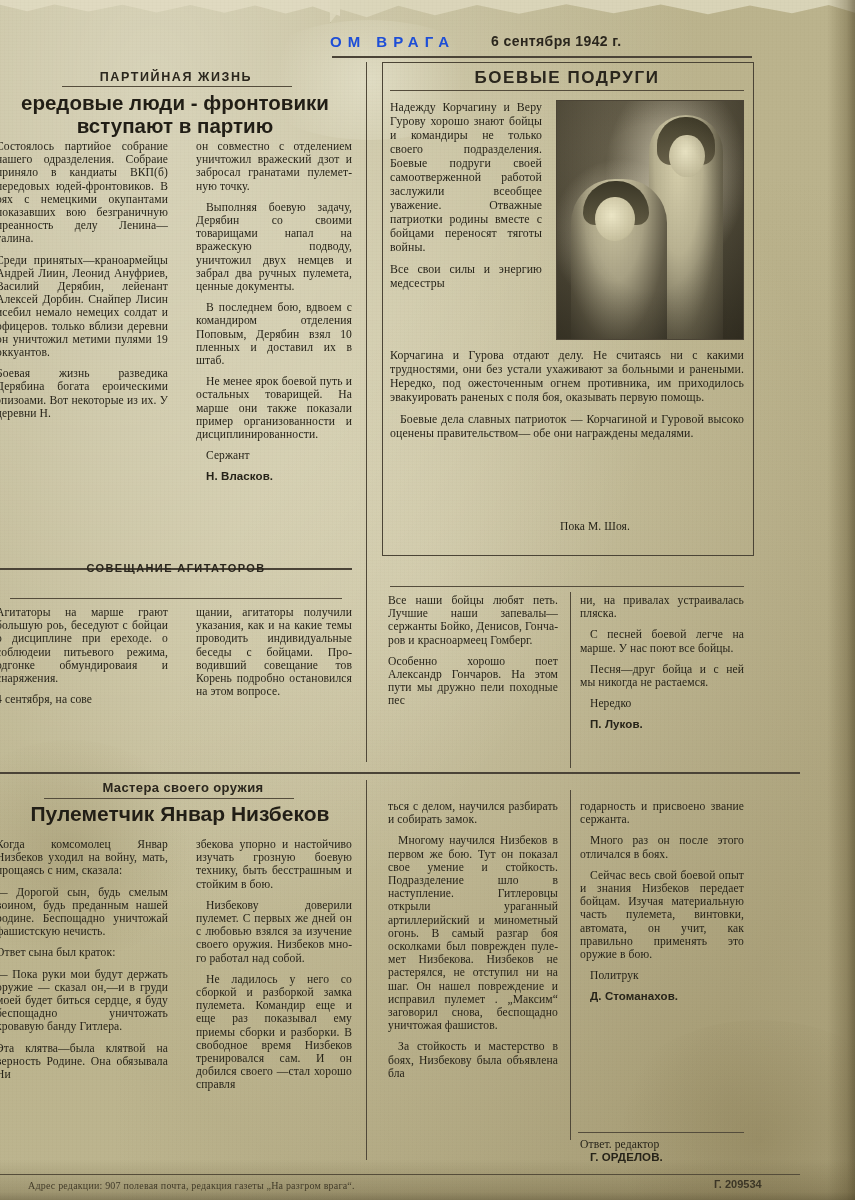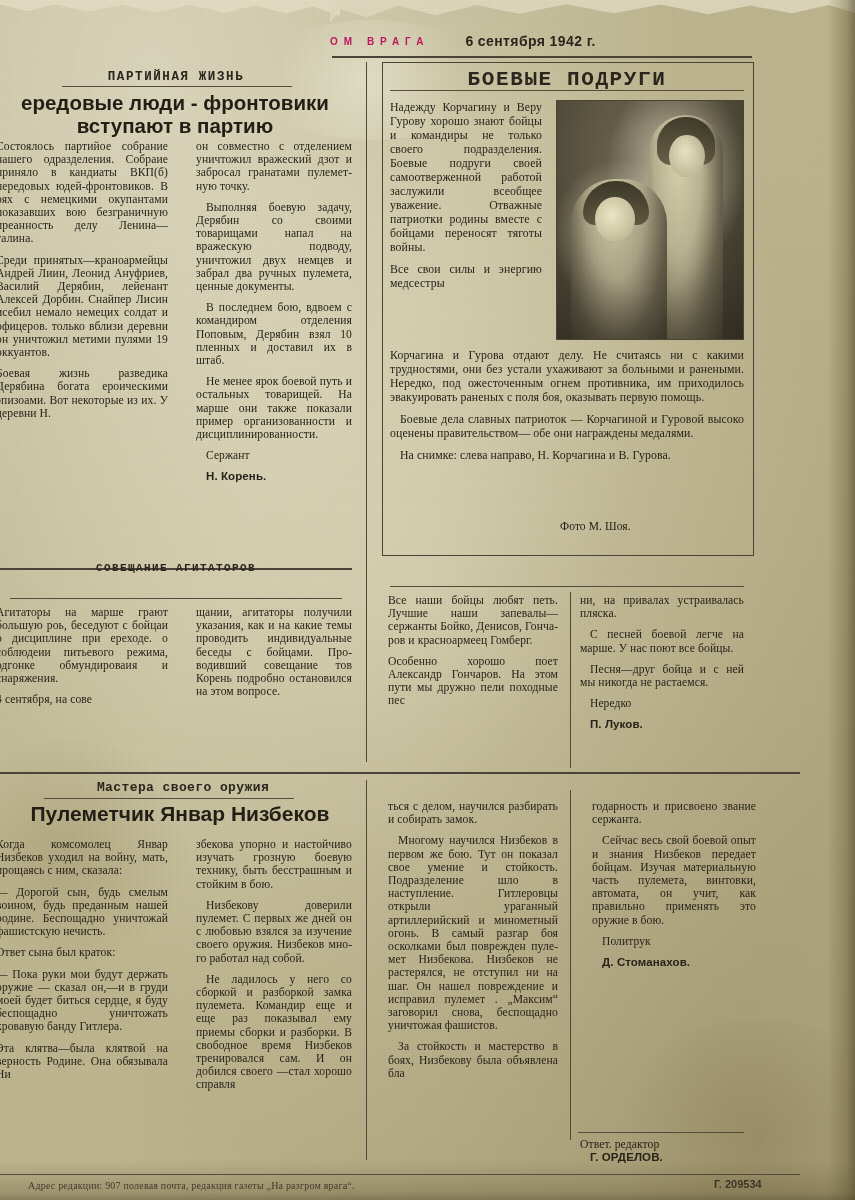--- a/index.html
+++ b/index.html
@@ -70,22 +70,22 @@
   }
   .content { position: absolute; inset: 0; }
 
   
   .masthead {
     position: absolute; top: 28px; left: 330px; width: 430px; height: 26px;
     display: flex; align-items: center; gap: 36px;
   }
   .mast-title {
     font-family: "Liberation Sans", sans-serif;
-    font-weight: bold; font-size: 10px; letter-spacing: 6px;
-    color: #be185d;
+    font-weight: bold; font-size: 15px; letter-spacing: 6px;
+    color: #1d4ed8;
   }
   .mast-date {
     font-family: "Liberation Sans", sans-serif;
     font-weight: bold; font-size: 14px; letter-spacing: .4px;
     color: #2a261d;
   }
   .rule {
     position: absolute; background: #4a4337; height: 2px;
   }
   .rule.thin { height: 1px; background: #544c3c; }
@@ -109,21 +109,21 @@
     text-align: right;
     font-family: "Liberation Sans", sans-serif;
     font-weight: bold;
     font-size: 11.5px;
     text-indent: 0;
   }
   .sig.plain { font-weight: normal; font-family: "Liberation Serif", serif; }
 
   .sect-head {
     position: absolute;
-    font-family: Liberation Mono, monospace;
+    font-family: Liberation Sans, sans-serif;
     font-weight: bold;
     color: #2a261d;
     text-align: center;
   }
   .headline {
     position: absolute;
     font-family: "Liberation Sans", sans-serif;
     font-weight: bold;
     color: #211e16;
     text-align: center;
@@ -192,39 +192,39 @@
       <p class="noind">Среди принятых—кра­ноармейцы Андрей Ли­ин, Леонид Ануфриев, Василий Дерябин, лей­енант Алексей Дорбин. Снайпер Лисин ис­ебил немало немец­их солдат и офицеров. только вблизи деревни он уничтожил мет­ими пулями 19 окку­антов.</p>
       <p class="noind">Боевая жизнь развед­ика Дерябина богата ероическими эпизо­ами. Вот некоторые из их. У деревни Н.</p>
     </div>
 
     <div class="col" style="left:196px;top:140px;width:156px;">
       <p class="noind">он совместно с отде­лением уничтожил вра­жеский дзот и забро­сал гранатами пулемет­ную точку.</p>
       <p>Выполняя боевую за­дачу, Дерябин со свои­ми товарищами напал на вражескую подводу, уничтожил двух немцев и забрал два ручных пулемета, ценные доку­менты.</p>
       <p>В последнем бою, вдвоем с командиром отделения Поповым, Де­рябин взял 10 плен­ных и доставил их в штаб.</p>
       <p>Не менее ярок бо­евой путь и осталь­ных товарищей. На марше они также показали пример организован­ности и дисциплиниро­ванности.</p>
       <p class="sig plain">Сержант</p>
-      <p class="sig">Н. Корень.</p>
+      <p class="sig">Н. Власков.</p>
     </div>
 
     <div class="rule" style="left:0px;top:568px;width:352px;"></div>
     <div class="sect-head" style="left:0px;top:562px;width:352px;font-size:11px;letter-spacing:1.4px;">СОВЕЩАНИЕ АГИТАТОРОВ</div>
     <div class="rule thin" style="left:10px;top:598px;width:332px;"></div>
 
     <div class="col" style="left:-4px;top:606px;width:172px;">
       <p class="noind">Агитаторы на марше грают большую ро­ь, беседуют с бойца­и о дисциплине при ереходе. о соблюде­ии питьевого режима, одгонке обмундирова­ия и снаряжения.</p>
       <p class="noind">4 сентября, на сове­</p>
     </div>
     <div class="col" style="left:196px;top:606px;width:156px;">
       <p class="noind">щании, агитаторы получи­ли указания, как и на какие темы прово­дить индивидуальные беседы с бойцами. Про­водивший совещание тов Корень подробно остановился на этом вопросе.</p>
     </div>
 
     <div class="vrule" style="left:366px;top:62px;height:700px;"></div>
 
     <div class="boxed" style="left:382px;top:62px;width:370px;height:492px;"></div>
-    <div class="sect-head" style="left:382px;top:68px;width:370px;font-size:21px;letter-spacing:1.6px;">БОЕВЫЕ ПОДРУГИ</div>
+    <div class="sect-head" style="left:382px;top:68px;width:370px;font-size:17px;letter-spacing:1.6px;">БОЕВЫЕ ПОДРУГИ</div>
     <div class="rule thin" style="left:390px;top:90px;width:354px;"></div>
 
     <div class="col" style="left:390px;top:100px;width:152px;font-size:11.8px;line-height:14px;">
       <p class="noind">Надежду Корчаги­ну и Веру Гурову хорошо знают бойцы и командиры не толь­ко своего подраз­деления. Боевые под­руги своей самоот­верженной работой заслужили всеобщее уважение. Отважные патриотки родины вместе с бойцами пе­реносят тяготы вой­ны.</p>
       <p class="noind">Все свои силы и энергию медсестры</p>
     </div>
 
     <div class="photo-frame" style="left:556px;top:100px;width:186px;height:238px;">
       <div class="photo-inner" style="background:
              radial-gradient(ellipse at 64% 30%, rgba(230,222,196,.85), rgba(230,222,196,0) 42%),
@@ -248,23 +248,22 @@
         <div style="position:absolute;left:38px;top:96px;width:40px;height:44px;
              background:radial-gradient(ellipse at 42% 42%,#ece6c6,#c6bf9d 70%,#9a9376);border-radius:20px/23px;"></div>
         <div style="position:absolute;inset:0;
              background:radial-gradient(ellipse at 50% 45%, rgba(0,0,0,0) 45%, rgba(30,26,16,.45) 100%);"></div>
       </div>
     </div>
 
     <div class="col" style="left:390px;top:348px;width:354px;font-size:11.8px;line-height:14px;">
       <p class="noind">Корчагина и Гурова отдают делу. Не счита­ясь ни с какими трудностями, они без устали ухаживают за больными и ранеными. Нередко, под ожесточенным огнем противника, им прихо­дилось эвакуировать раненых с поля боя, оказывать первую помощь.</p>
       <p>Боевые дела славных патриоток — Корча­гиной и Гуровой высоко оценены правитель­ством— обе они награждены медалями.</p>
-      <p>На снимке: слева направо, Н. Корчагина и В. Гурова.</p>
-    </div>
-    <div class="col" style="left:560px;top:520px;width:184px;font-size:11.5px;">Фото М. Шоя.</div>
+    </div>
+    <div class="col" style="left:560px;top:520px;width:184px;font-size:11.5px;">Пока М. Шоя.</div>
 
     <div class="rule thin" style="left:390px;top:586px;width:354px;"></div>
 
     <div class="col" style="left:388px;top:594px;width:170px;">
       <p class="noind">Все наши бойцы лю­бят петь. Лучшие на­ши запевалы—сержанты Бойко, Денисов, Гонча­ров и красноармеец Гомберг.</p>
       <p class="noind">Особенно хорошо поет Александр Гончаров. На этом пути мы друж­но пели походные пес</p>
     </div>
     <div class="col" style="left:580px;top:594px;width:164px;">
       <p class="noind">ни, на привалах устра­ивалась пляска.</p>
       <p>С песней боевой лег­че на марше. У нас по­ют все бойцы.</p>
@@ -293,22 +292,23 @@
       <p>Низбекову доверили пулемет. С первых же дней он с любовью взял­ся за изучение своего оружия. Низбеков мно­го работал над собой.</p>
       <p>Не ладилось у него со сборкой и разборкой замка пулемета. Коман­дир еще и еще раз по­казывал ему приемы сборки и разборки. В свободное время Низбе­ков тренировался сам. И он добился своего —стал хорошо справля</p>
     </div>
 
     <div class="col" style="left:388px;top:800px;width:170px;">
       <p class="noind">ться с делом, научился разбирать и собирать замок.</p>
       <p>Многому научился Ни­збеков в первом же бою. Тут он показал свое умение и стойкость. Подразделение шло в наступление. Гитлеров­цы открыли ураганный артиллерийский и мино­метный огонь. В самый разгар боя осколками был поврежден пуле­мет Низбекова. Низбе­ков не растерялся, не отступил ни на шаг. Он нашел повреждение и исправил пулемет . „Мак­сим“ заговорил снова, беспощадно уничтожая фашистов.</p>
       <p>За стойкость и мас­терство в боях, Низбе­кову была объявлена бла</p>
     </div>
 
-    <div class="col" style="left:592px;top:800px;width:164px;">
+    <div class="col" style="left:580px;top:800px;width:164px;">
       <p class="noind">годарность и присвоено звание сержанта.</p>
+      <p>Много раз он после этого отличался в боях.</p>
       <p>Сейчас весь свой бое­вой опыт и знания Ни­збеков передает бой­цам. Изучая материаль­ную часть пулемета, винтовки, автомата, он учит, как правильно применять это оружие в бою.</p>
       <p class="sig plain">Политрук</p>
       <p class="sig">Д. Стоманахов.</p>
     </div>
 
     <div class="vrule" style="left:366px;top:780px;height:380px;"></div>
     <div class="vrule" style="left:570px;top:790px;height:350px;"></div>
 
     <div class="rule thin" style="left:578px;top:1132px;width:166px;"></div>
     <div class="col" style="left:580px;top:1138px;width:164px;">

